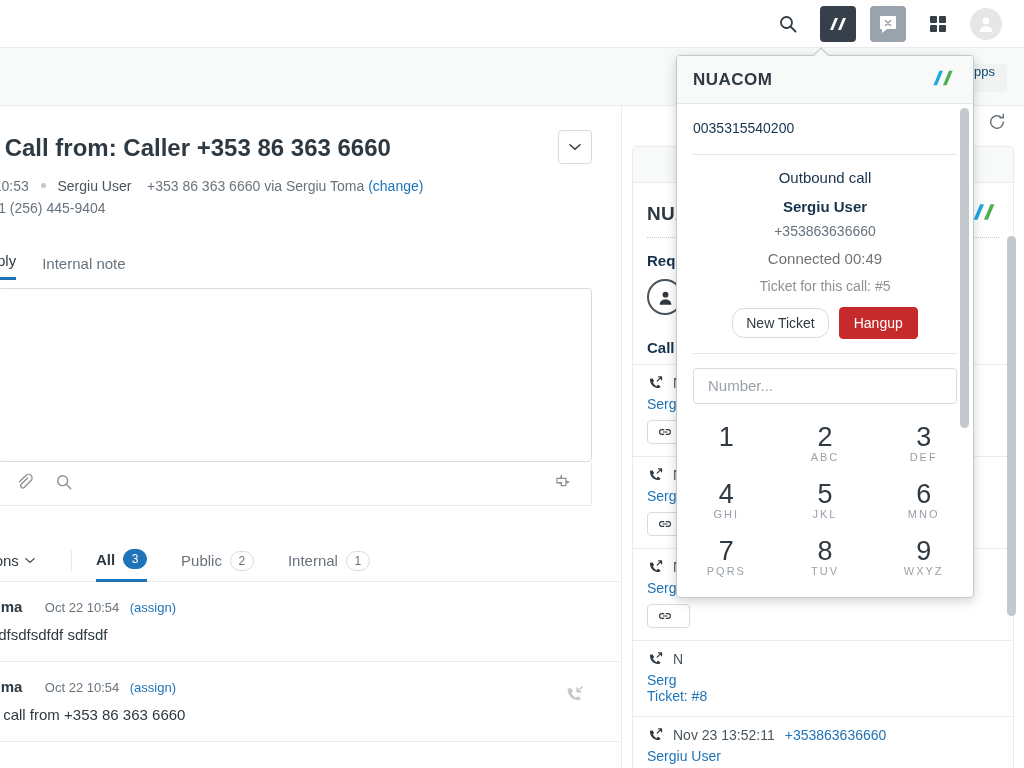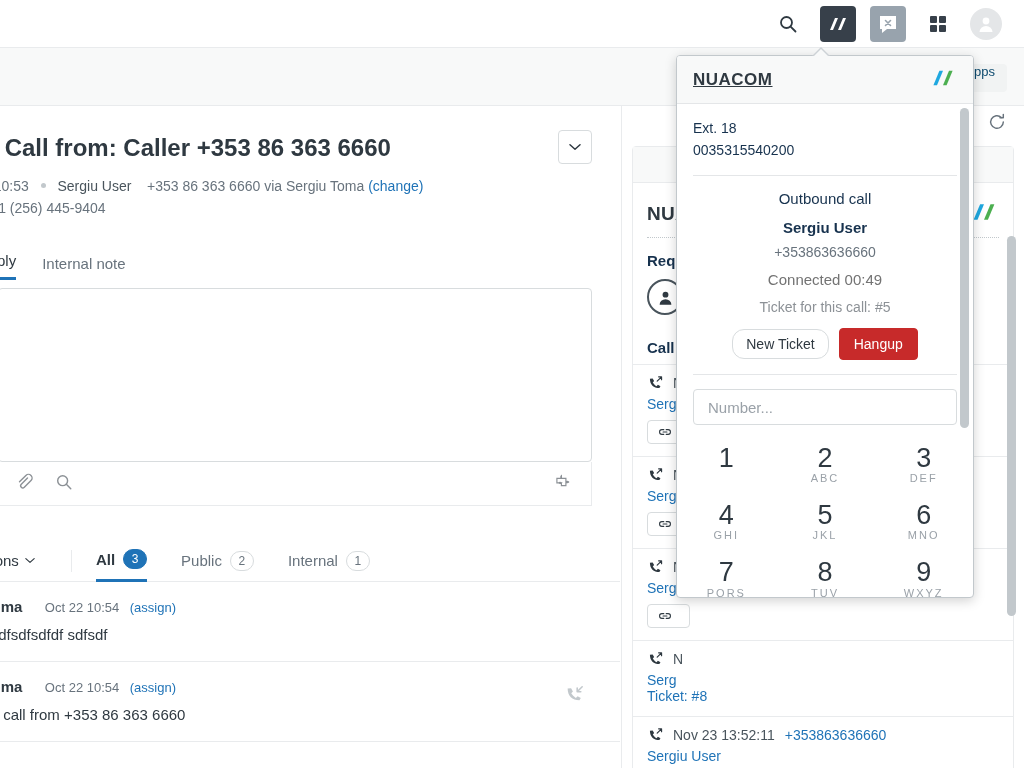--- a/index.html
+++ b/index.html
@@ -163,21 +163,20 @@
   }
   .pop-arrow-inner {
     position:absolute; left: 813px; top: 49px; width:0;height:0;
     border-left:8px solid transparent; border-right:8px solid transparent;
     border-bottom:8px solid #f8f9f9; z-index: 6;
   }
   .pop-head {
     height: 48px; background:#f8f9f9; border-bottom:1px solid #e4e6e8;
     display:flex; align-items:center; justify-content:space-between;
     padding: 0 16px;
-    text-decoration: underline;
   }
   .pop-title { font-size:17px; font-weight:bold; color:#2f3941; letter-spacing:.5px;}
   .pop-ext { padding: 14px 16px 0 16px; font-size:14px; color:#17324e; line-height:1.55;}
   .pop-div { border-top:1px solid #e4e6e8; margin: 14px 16px 0 16px;}
   .pop-call { text-align:center; padding: 14px 16px 0 16px;}
   .pc-type { font-size:15px; color:#17324e; }
   .pc-name { font-size:15px; font-weight:bold; color:#17324e; margin-top:12px;}
   .pc-num { font-size:14px; color:#68737d; margin-top:8px;}
   .pc-state { font-size:15px; color:#737373; margin-top:11px;}
   .pc-ticket { font-size:14px; color:#8c9196; margin-top:11px;text-align:center;}
@@ -493,21 +492,20 @@
       <div class="pop-title">NUACOM</div>
       <span>
         <svg width="28" height="24" viewBox="0 0 22 20">
           <polygon points="3,16 8,4 11,4 6,16" fill="#1fa8e0"></polygon>
           <polygon points="11,16 16,4 19,4 14,16" fill="#4caf50"></polygon>
         </svg>
       </span>
     </div>
 
     <div class="pop-ext">
-      <div>Ext. 18</div>
       <div>0035315540200</div>
     </div>
     <div class="pop-div"></div>
 
     <div class="pop-call">
       <div class="pc-type">Outbound call</div>
       <div class="pc-name">Sergiu User</div>
       <div class="pc-num">+353863636660</div>
       <div class="pc-state">Connected 00:49</div>
       <div class="pc-ticket">Ticket for this call: #5</div>

